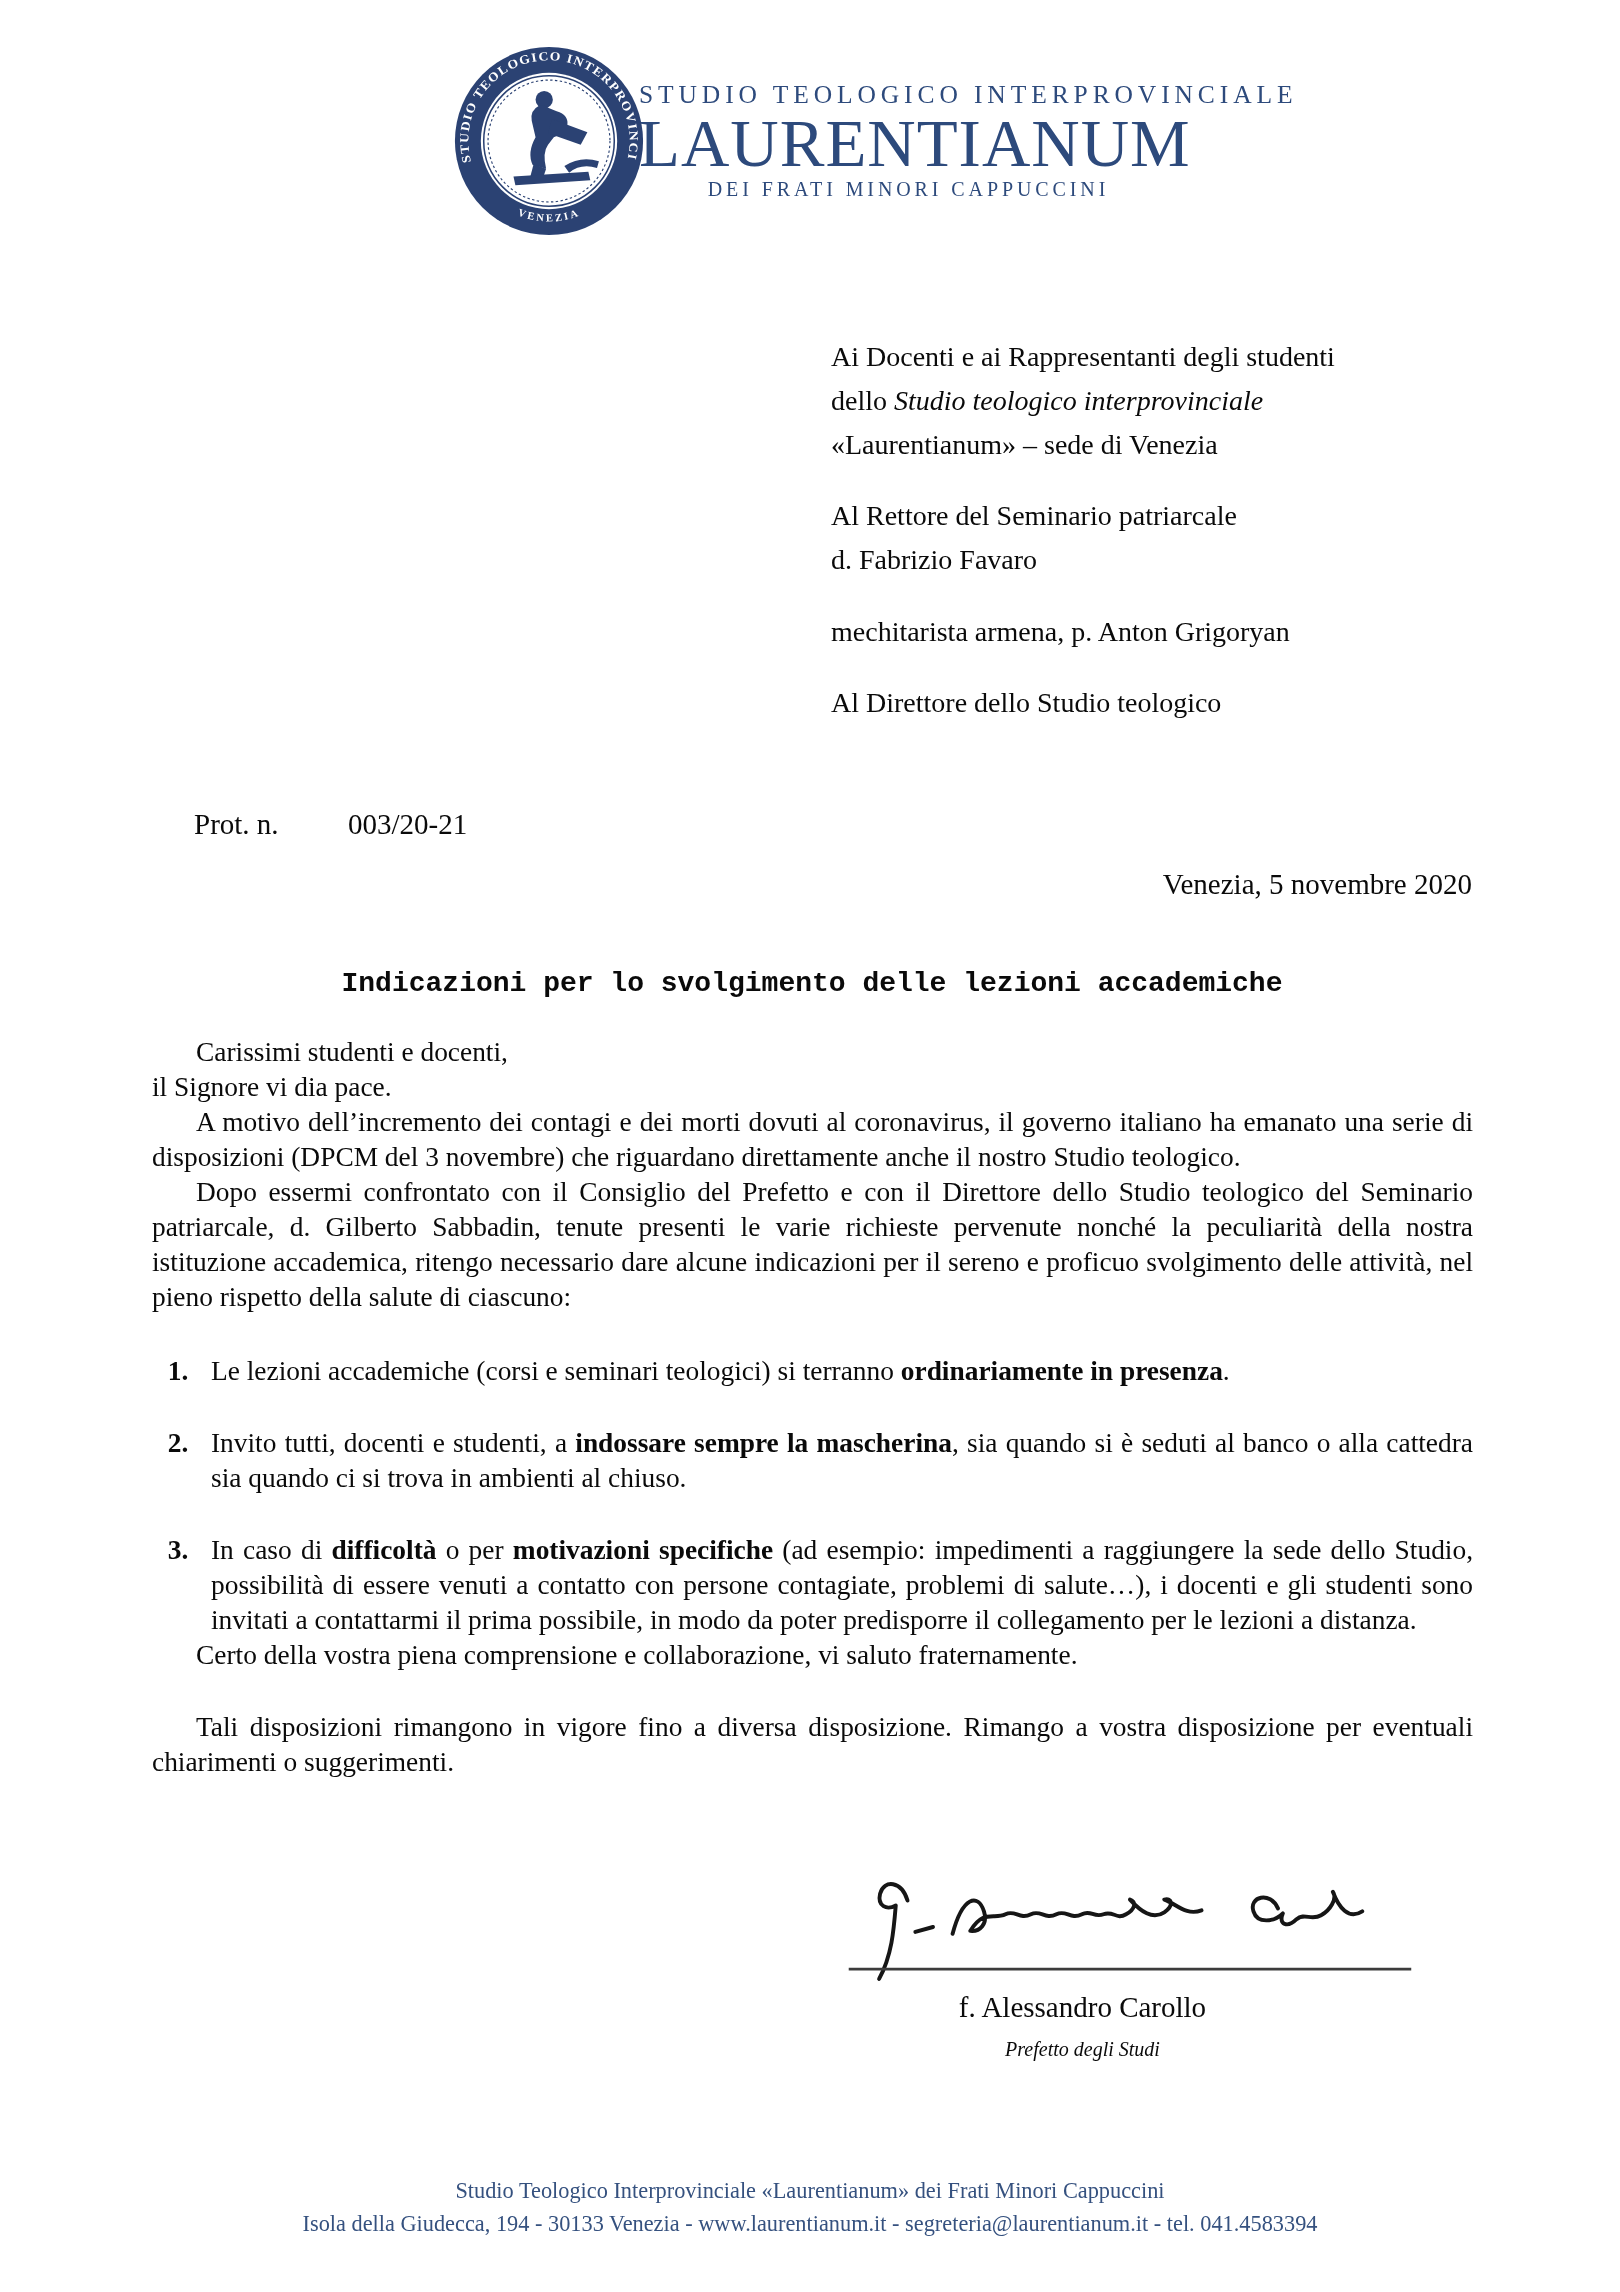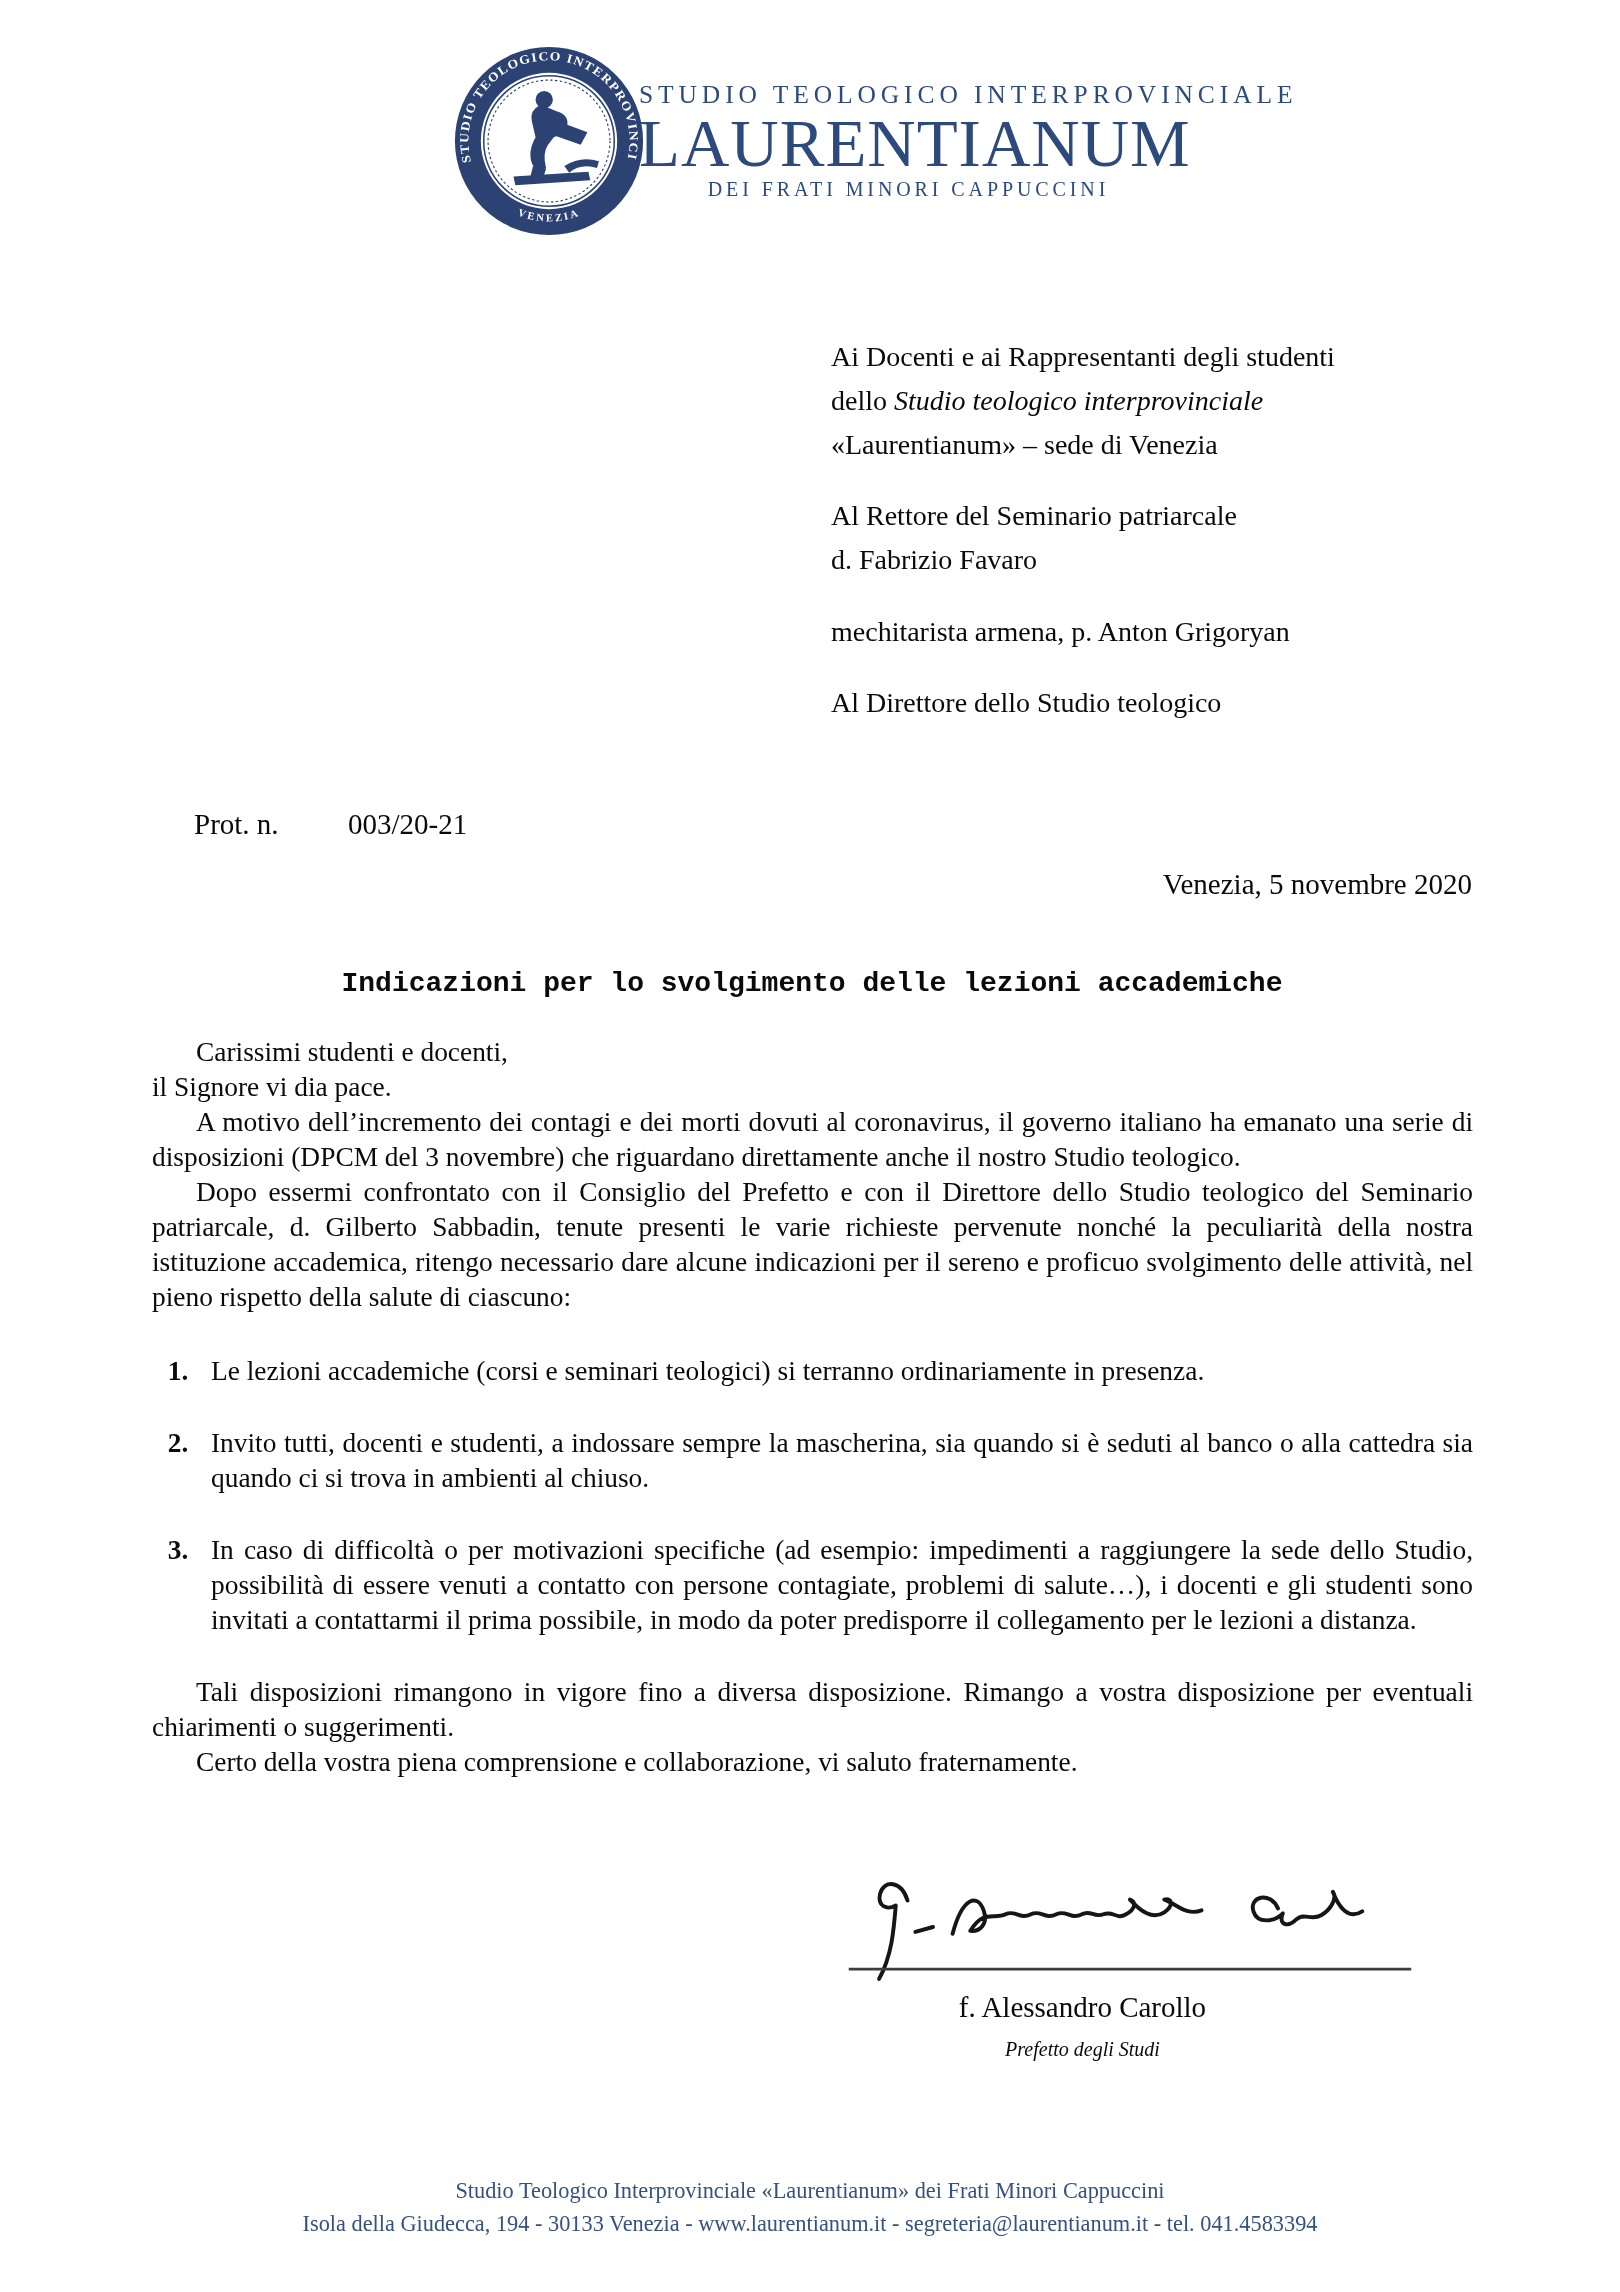--- a/index.html
+++ b/index.html
@@ -45,21 +45,21 @@
   }
   .salutation { }
   .indent { text-indent:44px; }
   .para { text-align:justify; }
   .list { margin-top:39px; }
   .list-item {
     position:relative; padding-left:59px; margin-top:37px; text-align:justify;
   }
   .list-item:first-child { margin-top:0; }
   .list-num { position:absolute; left:15.7px; top:0; font-weight:bold; }
-  .b { font-weight:normal; }
+  .b { font-weight:bold; }
   .closing { margin-top:37px; }
 
   
   .signature {
     position:absolute; left:835px; top:1867px; width:588px; text-align:center;
   }
   .sig-svg { display:block; width:588px; height:120px; }
   .sig-name { font-size:29px; margin-top:3.9px; margin-right:93px; }
   .sig-role { font-size:20px; font-style:italic; margin-top:14px; margin-right:93px; }
 
@@ -150,22 +150,22 @@
       <div class="list-item">
         <span class="list-num">2.</span>
         <span>Invito tutti, docenti e studenti, a </span><span class="b">indossare sempre la mascherina</span><span>, sia quando si è seduti al banco o alla cattedra sia quando ci si trova in ambienti al chiuso.</span>
       </div>
       <div class="list-item">
         <span class="list-num">3.</span>
         <span>In caso di </span><span class="b">difficoltà</span><span> o per </span><span class="b">motivazioni specifiche</span><span> (ad esempio: impedimenti a raggiungere la sede dello Studio, possibilità di essere venuti a contatto con persone contagiate, problemi di salute…), i docenti e gli studenti sono invitati a contattarmi il prima possibile, in modo da poter predisporre il collegamento per le lezioni a distanza.</span>
       </div>
     </div>
 
+    <div class="para indent">Certo della vostra piena comprensione e collaborazione, vi saluto fraternamente.</div>
     <div class="para indent closing">Tali disposizioni rimangono in vigore fino a diversa disposizione. Rimango a vostra disposizione per eventuali chiarimenti o suggerimenti.</div>
-    <div class="para indent">Certo della vostra piena comprensione e collaborazione, vi saluto fraternamente.</div>
   </div>
 
   <div class="signature">
     <svg class="sig-svg" viewBox="0 0 600 122">
       <g fill="none" stroke="#161616" stroke-width="4" stroke-linecap="round" stroke-linejoin="round">
 
         <path d="M74 34 C68 14 50 12 46 27 C43 40 53 44 62 39 C60 64 58 90 45 114"></path>
         <path d="M82 66 L100 61"></path>
 
         <path d="M120 68 C130 30 146 26 152 45 C156 58 148 66 138 65 C152 42 162 54 174 48 C184 43 188 54 200 48 C210 43 214 54 226 48 C236 43 240 54 252 48 C261 43 264 52 274 48 C284 44 287 54 297 48 C306 43 308 36 301 33 C312 45 324 54 336 46 C346 39 344 31 336 33 C348 37 358 50 374 44"></path>

